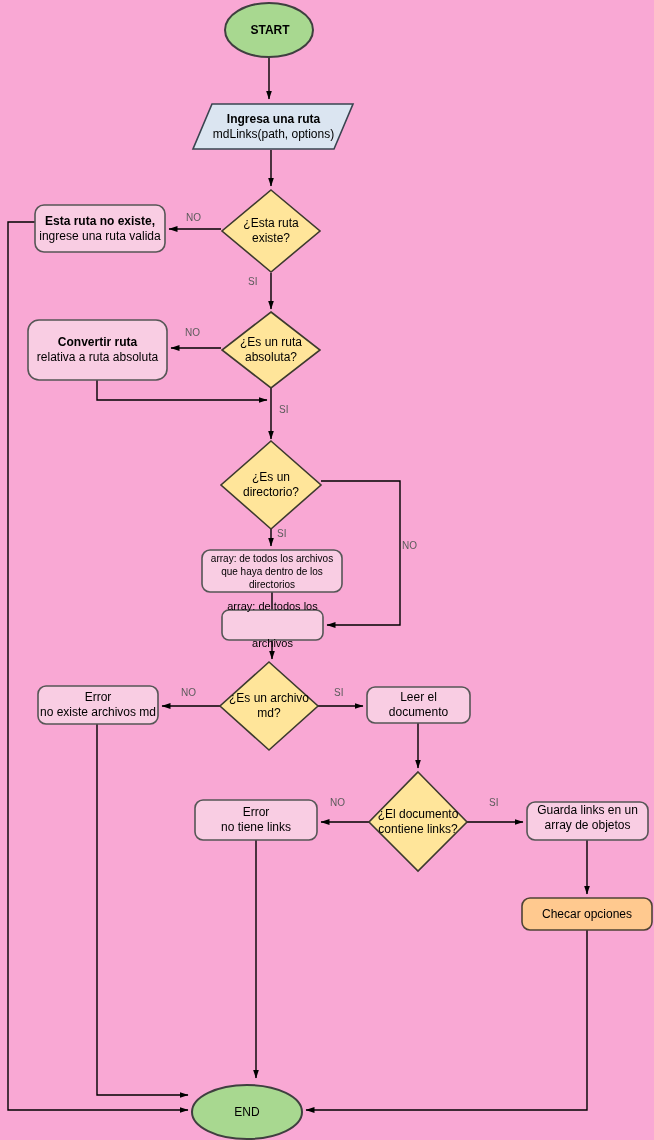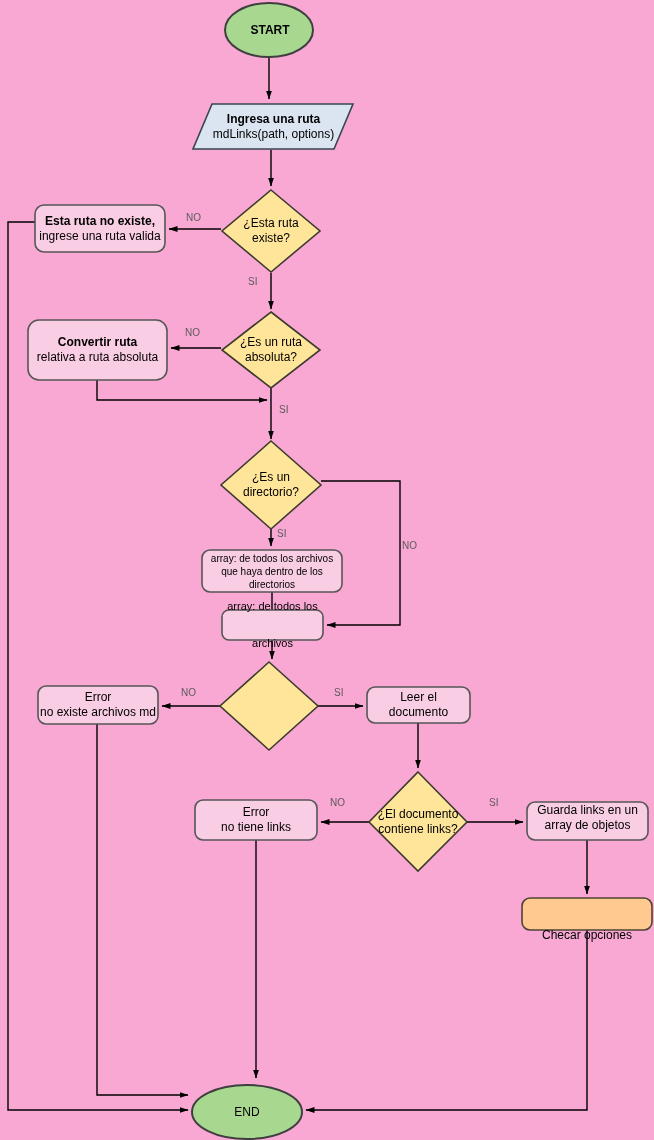--- a/index.html
+++ b/index.html
@@ -116,20 +116,24 @@
     <span>array: de todos los archivos</span>
     <span>que haya dentro de los</span>
     <span>directorios</span>
   </div>
 
   <div class="node-text" style="left:222px;top:610px;width:101px;height:30px;font-size:11px;line-height:13px;gap:24px;">
     <span>array: de todos los</span>
     <span>archivos</span>
   </div>
 
+  <div class="node-text" style="left:220px;top:662px;width:98px;height:88px;">
+    <span>¿Es un archivo</span>
+    <span>md?</span>
+  </div>
 
   <div class="node-text" style="left:38px;top:686px;width:120px;height:38px;">
     <span>Error</span>
     <span>no existe archivos md</span>
   </div>
 
   <div class="node-text" style="left:367px;top:687px;width:103px;height:36px;">
     <span>Leer el</span>
     <span>documento</span>
   </div>
@@ -142,21 +146,21 @@
   <div class="node-text" style="left:195px;top:800px;width:122px;height:40px;">
     <span>Error</span>
     <span>no tiene links</span>
   </div>
 
   <div class="node-text" style="left:527px;top:802px;width:121px;height:32px;">
     <span>Guarda links en un</span>
     <span>array de objetos</span>
   </div>
 
-  <div class="node-text" style="left:522px;top:898px;width:130px;height:32px;margin-top:21px;">
+  <div class="node-text" style="left:522px;top:898px;width:130px;height:32px;">
     <span>Checar opciones</span>
   </div>
 
   <div class="node-text" style="left:192px;top:1085px;width:110px;height:54px;">
     <span>END</span>
   </div>
 
   <div class="edge-label" style="left:186px;top:212px;">NO</div>
   <div class="edge-label" style="left:248px;top:276px;">SI</div>
   <div class="edge-label" style="left:185px;top:327px;">NO</div>

